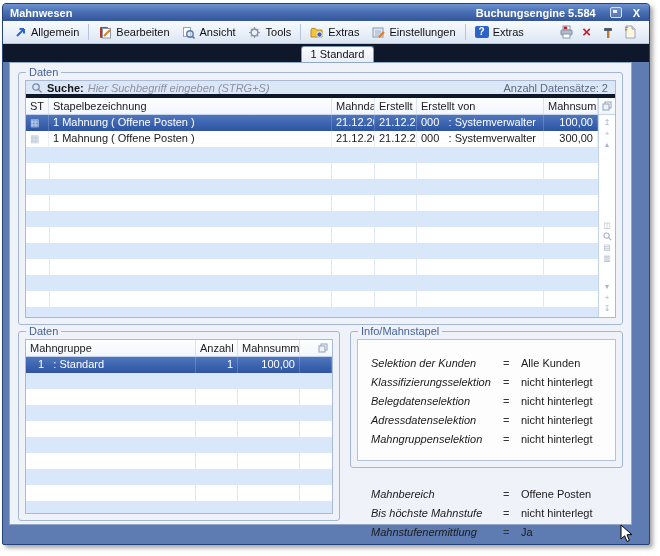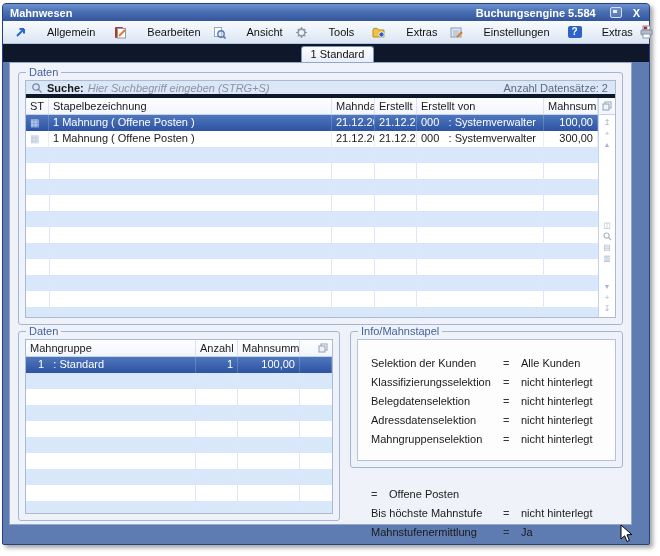--- a/index.html
+++ b/index.html
@@ -18,21 +18,21 @@
   .titlebar .subtitle { margin-right:14px; }
   .restore-box { width:12px; height:11px; border:1px solid #cfe0f8; border-radius:2px;
     background:rgba(255,255,255,.15); margin-right:9px; position:relative; }
   .restore-box::after { content:""; position:absolute; left:2px; top:2px; width:4px; height:3px; background:#e8f0fc; }
   .close-x { font-weight:bold; color:#fff; font-size:11px; padding:0 2px; cursor:default; }
 
   
   .menubar { height:23px; display:flex; align-items:center; padding:0 4px;
     background:linear-gradient(180deg,#f8fbfe 0%,#e9f0f9 55%,#dbe5f3 100%);
     border-bottom:1px solid #b4c4dc; }
-  .menu-item { display:flex; align-items:center; gap:20px; padding:2px 6px; color:#111; }
+  .menu-item { display:flex; align-items:center; gap:4px; padding:2px 6px; color:#111; }
   .menu-sep { width:1px; height:16px; background:#b7c5da; margin:0 3px; }
   .menubar .right { margin-left:auto; display:flex; align-items:center; gap:9px; padding-right:8px; }
   .mi-icon { display:inline-flex; width:14px; height:13px; align-items:center; justify-content:center; }
   .help-badge { background:#2e62c9; color:#fff; border-radius:2px; font-size:10px; font-weight:bold;
     padding:0 4px; line-height:12px; }
   .del-x { color:#c21f2e; font-size:15px; font-weight:bold; line-height:12px; }
 
   
   .tabstrip { height:18px; background:#0f172a; display:flex; align-items:flex-end; padding-left:23px;justify-content:center; }
   .tab { background:linear-gradient(180deg,#fbfcfe,#e9eef7); border:1px solid #7e95bd; border-bottom:none;
@@ -87,21 +87,21 @@
   .grid-glyph { font-size:10px; line-height:15px; }
 
   .filler { flex:1; position:relative;
     background:repeating-linear-gradient(180deg,#d9e7fa 0 16px,#ffffff 16px 32px); }
   .vline { position:absolute; top:0; bottom:0; width:1px; background:#dde7f6; }
 
   
   .info-inner { position:absolute; inset:7px 6px 6px 6px; background:#fdfdfe; border:1px solid #b5c3d9;
     padding:13px 0 0 13px; }
   .info-row { display:flex; height:19px; align-items:center; color:#1a1a1a; }
-  .info-row .il { width:132px; }
+  .info-row .il { width:132px;font-style:italic; }
   .info-row .is { width:18px; color:#333; }
   .info-spacer { height:36px; }
 
   .cursor { position:absolute; left:620px; top:524px; pointer-events:none; }
 </style>
 </head>
 <body>
 
 <div class="window">
 
@@ -344,20 +344,21 @@
           <span class="is">=</span>
           <span>nicht hinterlegt</span>
         </div>
         <div class="info-row">
           <span class="il">Mahngruppenselektion</span>
           <span class="is">=</span>
           <span>nicht hinterlegt</span>
         </div>
         <div class="info-spacer"></div>
         <div class="info-row">
+          <span class="il">Mahnbereich</span>
           <span class="is">=</span>
           <span>Offene Posten</span>
         </div>
         <div class="info-row">
           <span class="il">Bis höchste Mahnstufe</span>
           <span class="is">=</span>
           <span>nicht hinterlegt</span>
         </div>
         <div class="info-row">
           <span class="il">Mahnstufenermittlung</span>

